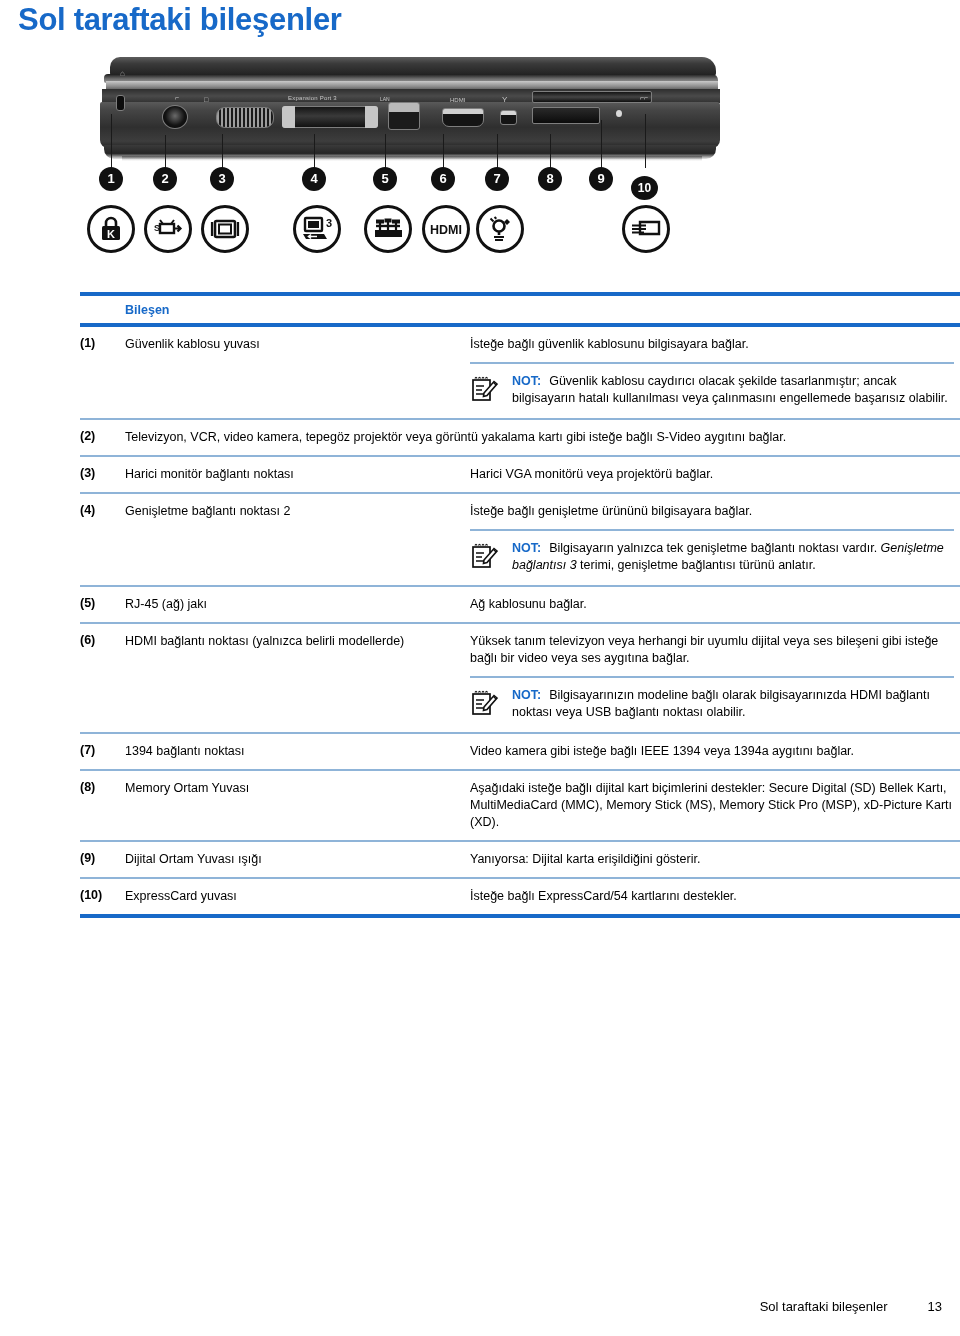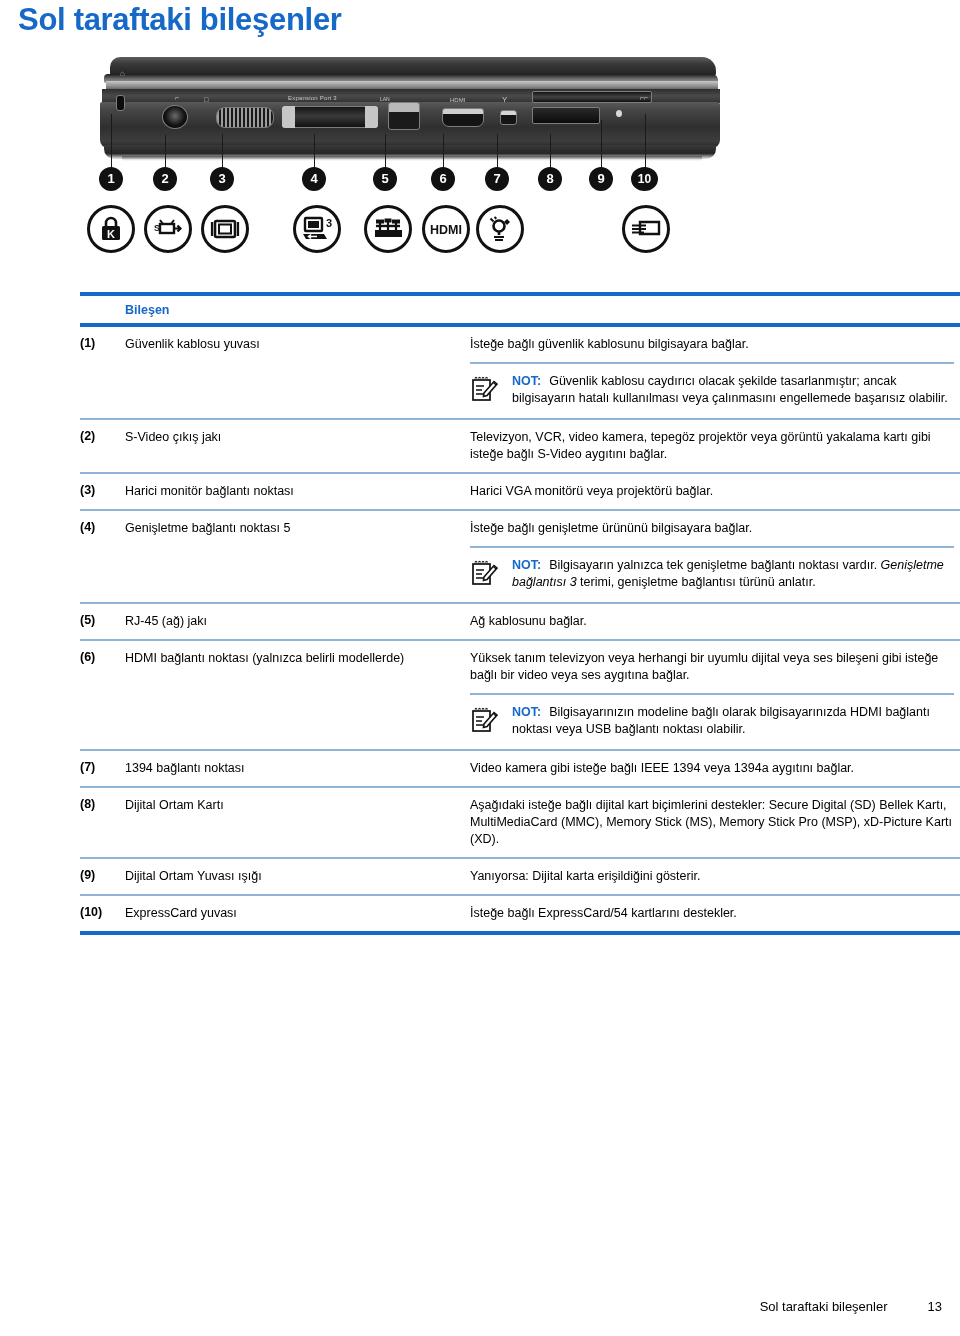--- a/index.html
+++ b/index.html
@@ -144,21 +144,21 @@
     width: 24px; height: 24px;
     border-radius: 50%;
     background: #111111;
     color: #ffffff;
     font-size: 13px;
     font-weight: bold;
     line-height: 24px;
     text-align: center;
     font-family: "Liberation Sans", sans-serif;
   }
-  .callout.wide { width: 27px; font-size: 12px; line-height: 24px; }
+  .callout.wide { width: 27px; font-size: 12px; line-height: 24px; margin-top: 9px; }
 
   
   .symbol {
     position: absolute;
     width: 48px; height: 48px;
     border-radius: 50%;
     border: 3px solid #111;
     background: #fff;
     display: flex;
     align-items: center;
@@ -425,33 +425,32 @@
           </svg>
         </div>
         <div class="note-text">
           <span class="note-label">NOT:</span><span>Güvenlik kablosu caydırıcı olacak şekilde tasarlanmıştır; ancak bilgisayarın hatalı kullanılması veya çalınmasını engellemede başarısız olabilir.</span>
         </div>
       </div>
     </div>
 
     <div class="row">
       <div class="num">(2)</div>
-      <div class="name">S-Video çıkış jakı</div>
       <div class="desc">Televizyon, VCR, video kamera, tepegöz projektör veya görüntü yakalama kartı gibi isteğe bağlı S-Video aygıtını bağlar.</div>
     </div>
 
     <div class="row">
       <div class="num">(3)</div>
       <div class="name">Harici monitör bağlantı noktası</div>
       <div class="desc">Harici VGA monitörü veya projektörü bağlar.</div>
     </div>
 
     <div class="row no-rule">
       <div class="num">(4)</div>
-      <div class="name">Genişletme bağlantı noktası 5</div>
+      <div class="name">Genişletme bağlantı noktası 2</div>
       <div class="desc">İsteğe bağlı genişletme ürününü bilgisayara bağlar.</div>
     </div>
     <div class="note-wrap">
       <div class="note-spacer"></div>
       <div class="note-box">
         <div class="note-icon">
           <svg width="30" height="30" viewBox="0 0 30 30" aria-hidden="true">
             <rect x="3" y="6" width="17" height="20" fill="none" stroke="#111" stroke-width="1.7"></rect>
             <path d="M5 4.5 q1 -2.5 2 0 M8.5 4.5 q1 -2.5 2 0 M12 4.5 q1 -2.5 2 0 M15.5 4.5 q1 -2.5 2 0" fill="none" stroke="#111" stroke-width="1.2"></path>
             <path d="M6 12 h8 M6 16 h6 M6 20 h9" stroke="#111" stroke-width="1.5"></path>
@@ -495,21 +494,21 @@
     </div>
 
     <div class="row">
       <div class="num">(7)</div>
       <div class="name">1394 bağlantı noktası</div>
       <div class="desc">Video kamera gibi isteğe bağlı IEEE 1394 veya 1394a aygıtını bağlar.</div>
     </div>
 
     <div class="row">
       <div class="num">(8)</div>
-      <div class="name">Dijital Ortam Kartı</div>
+      <div class="name">Memory Ortam Yuvası</div>
       <div class="desc">Aşağıdaki isteğe bağlı dijital kart biçimlerini destekler: Secure Digital (SD) Bellek Kartı, MultiMediaCard (MMC), Memory Stick (MS), Memory Stick Pro (MSP), xD-Picture Kartı (XD).</div>
     </div>
 
     <div class="row">
       <div class="num">(9)</div>
       <div class="name">Dijital Ortam Yuvası ışığı</div>
       <div class="desc">Yanıyorsa: Dijital karta erişildiğini gösterir.</div>
     </div>
 
     <div class="row no-rule">

